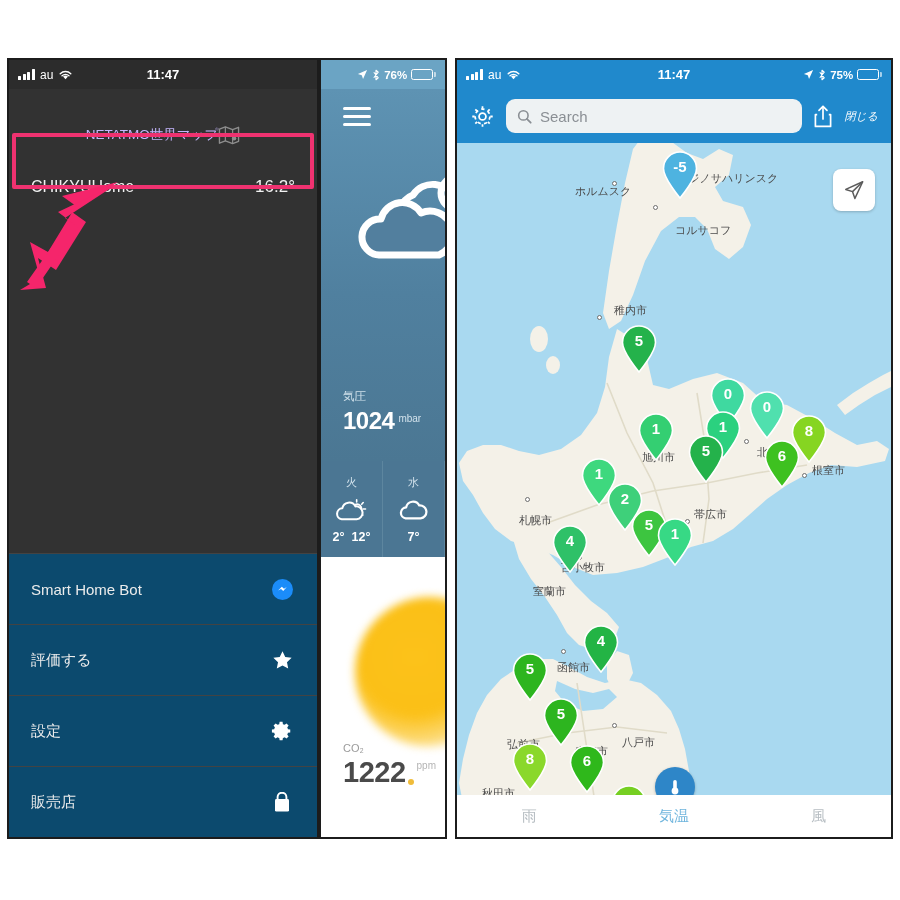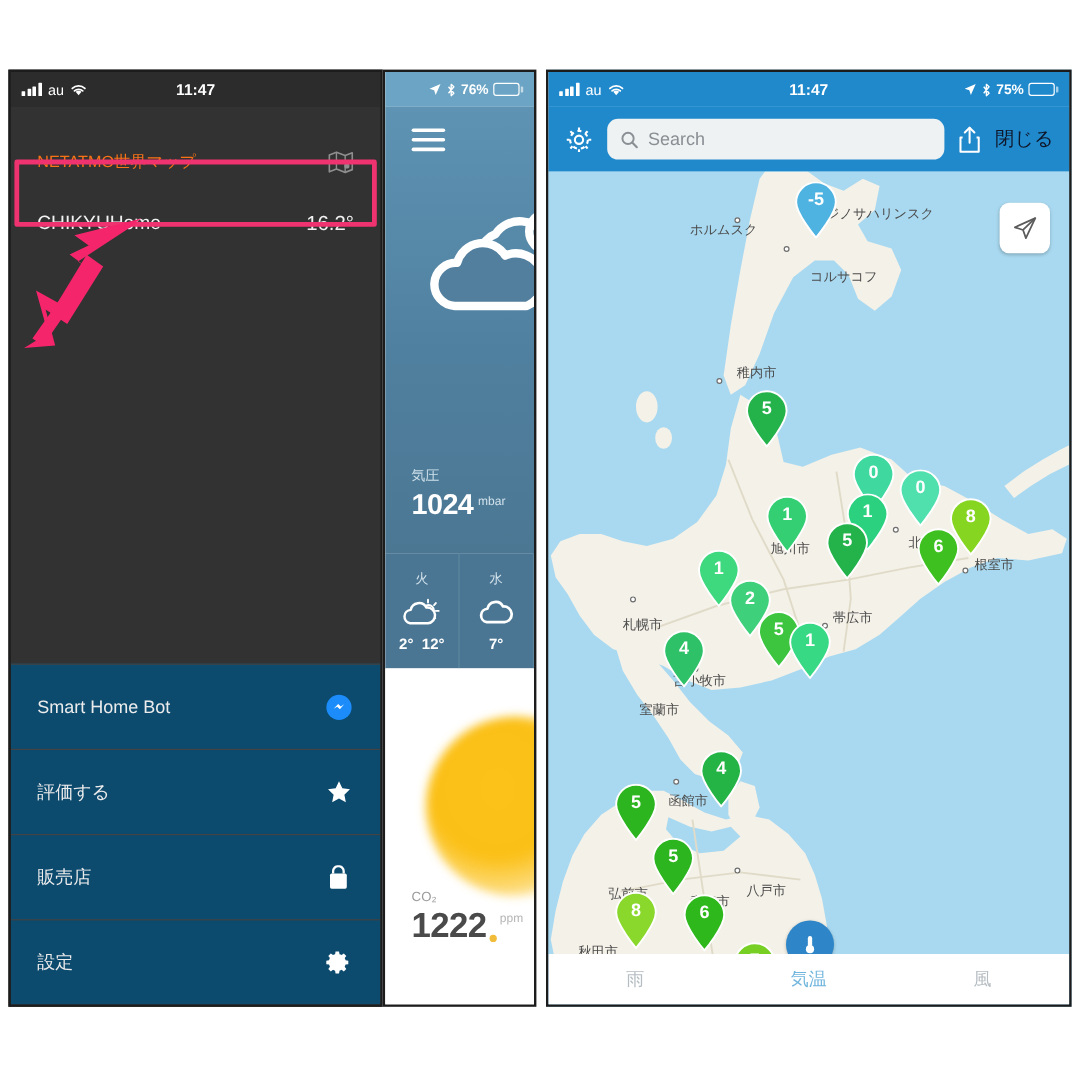--- a/index.html
+++ b/index.html
@@ -29,22 +29,22 @@
   .batt-body{width:22px;height:10.5px;border:1.2px solid currentColor;border-radius:2.5px;
              padding:1px;box-sizing:border-box;}
   .batt-fill{height:100%;background:currentColor;border-radius:1px;}
   .batt-cap{width:1.8px;height:4.5px;background:currentColor;margin-left:1px;border-radius:0 1px 1px 0;opacity:.6}
 
   
   #phone-left{left:7px;width:312px;background:#323232;}
   #phone-left .statusbar{background:#2c2c2c;color:#fff;}
   .drawer{height:calc(100% - 29px);display:flex;flex-direction:column;background:#323232;}
   .drawer-top{padding-top:22px;}
-  .row-world{height:48px;display:flex;align-items:center;justify-content:space-between;
-             padding:0 22px;color:#f97316;font-size:13.5px;}
+  .row-world{height:48px;display:flex;align-items:center;justify-content:center;
+             padding:0 22px;color:#c4b5fd;font-size:13.5px;}
   .row-device{height:56px;display:flex;align-items:center;justify-content:space-between;
               padding:0 22px;color:#f2f2f2;font-size:16px;}
   .row-device .temp{font-size:17px;}
   .drawer-spacer{flex:1;}
   .drawer-bottom{background:#0c4a6e;}
   .menu-item{height:70px;display:flex;align-items:center;justify-content:space-between;
              padding:0 22px;color:#ececec;font-size:15px;border-top:1px solid #434343;}
   .menu-item:first-child{border-top:1px solid #434343;}
   .menu-ic{display:flex;align-items:center;justify-content:center;width:26px;height:26px;}
   .msgr{width:21px;height:21px;border-radius:50%;background:#1b8cf9;
@@ -85,21 +85,21 @@
   .co2-dot{display:inline-block;width:6px;height:6px;border-radius:50%;background:#f0bc3a;
            vertical-align:bottom;margin-left:2px;margin-bottom:4px;}
 
   
   #phone-right{left:455px;width:438px;background:#a9d9f0;}
   #phone-right .statusbar{background:#2089cc;color:#fff;}
   .map-header{height:54px;background:#2089cc;display:flex;align-items:center;padding:0 13px;gap:11px;}
   .search-pill{flex:1;height:34px;background:#eef2f3;border-radius:9px;display:flex;
                align-items:center;padding:0 11px;gap:8px;}
   .search-pill .ph{color:#8a8f94;font-size:15px;}
-  .close-label{color:#0f172a;font-size:16px;white-space:nowrap;}
+  .close-label{color:#ffffff;font-size:11px;white-space:nowrap;font-style:italic;}
   .map-area{position:relative;height:calc(100% - 29px - 54px - 42px);background:#a9d9f0;overflow:hidden;}
   .citylabel{position:absolute;font-size:11px;color:#4b4b4b;white-space:nowrap;
              font-family:"DejaVu Sans",sans-serif;}
   .citydot{position:absolute;width:5px;height:5px;border-radius:50%;border:1.3px solid #6e6e6e;
            background:#fff;box-sizing:border-box;}
   .pin{position:absolute;width:38px;height:48px;transform:translate(-50%,-100%);}
   .pin .pnum{position:absolute;left:0;right:0;top:7px;text-align:center;color:#fff;
              font-size:15px;font-weight:bold;}
   .locbtn{position:absolute;right:16px;top:26px;width:42px;height:42px;background:#fff;
           border-radius:8px;display:flex;align-items:center;justify-content:center;
@@ -166,34 +166,34 @@
         </div>
         <div class="menu-item">
           <span>評価する</span>
           <span class="menu-ic">
             <svg width="21" height="20" viewBox="0 0 22 21">
               <path d="M11 1.2 L13.9 7.3 L20.6 8.2 L15.7 12.8 L17 19.4 L11 16.2 L5 19.4 L6.3 12.8 L1.4 8.2 L8.1 7.3 Z" fill="#fff"></path>
             </svg>
           </span>
         </div>
         <div class="menu-item">
+          <span>設定</span>
+          <span class="menu-ic">
+            <svg width="22" height="22" viewBox="0 0 24 24">
+              <path fill="#fff" d="M12 8.2a3.8 3.8 0 1 0 0 7.6 3.8 3.8 0 0 0 0-7.6zm0 5.9a2.1 2.1 0 1 1 0-4.2 2.1 2.1 0 0 1 0 4.2z"></path>
+              <path fill="#fff" d="M21 13.6v-3.2l-2.5-.4a7 7 0 0 0-.8-1.9l1.5-2-2.3-2.3-2 1.5a7 7 0 0 0-1.9-.8L12.6 2h-3.2l-.4 2.5a7 7 0 0 0-1.9.8l-2-1.5L2.8 6.1l1.5 2a7 7 0 0 0-.8 1.9L1 10.4v3.2l2.5.4c.2.7.5 1.3.8 1.9l-1.5 2 2.3 2.3 2-1.5c.6.4 1.2.6 1.9.8l.4 2.5h3.2l.4-2.5c.7-.2 1.3-.4 1.9-.8l2 1.5 2.3-2.3-1.5-2c.4-.6.6-1.2.8-1.9l2.5-.4z"></path>
+            </svg>
+          </span>
+        </div>
+        <div class="menu-item">
           <span>販売店</span>
           <span class="menu-ic">
             <svg width="18" height="21" viewBox="0 0 18 21">
               <path d="M4.6 7 V5.1 a4.4 4.4 0 0 1 8.8 0 V7" fill="none" stroke="#fff" stroke-width="1.9"></path>
               <rect x="2" y="7" width="14" height="12.6" rx="1.4" fill="#fff"></rect>
-            </svg>
-          </span>
-        </div>
-        <div class="menu-item">
-          <span>設定</span>
-          <span class="menu-ic">
-            <svg width="22" height="22" viewBox="0 0 24 24">
-              <path fill="#fff" d="M12 8.2a3.8 3.8 0 1 0 0 7.6 3.8 3.8 0 0 0 0-7.6zm0 5.9a2.1 2.1 0 1 1 0-4.2 2.1 2.1 0 0 1 0 4.2z"></path>
-              <path fill="#fff" d="M21 13.6v-3.2l-2.5-.4a7 7 0 0 0-.8-1.9l1.5-2-2.3-2.3-2 1.5a7 7 0 0 0-1.9-.8L12.6 2h-3.2l-.4 2.5a7 7 0 0 0-1.9.8l-2-1.5L2.8 6.1l1.5 2a7 7 0 0 0-.8 1.9L1 10.4v3.2l2.5.4c.2.7.5 1.3.8 1.9l-1.5 2 2.3 2.3 2-1.5c.6.4 1.2.6 1.9.8l.4 2.5h3.2l.4-2.5c.7-.2 1.3-.4 1.9-.8l2 1.5 2.3-2.3-1.5-2c.4-.6.6-1.2.8-1.9l2.5-.4z"></path>
             </svg>
           </span>
         </div>
       </div>
     </div>
   </div>
 
   <div id="highlight-box"></div>
   <svg id="pointer-arrow" viewBox="0 0 120 115">
     <path d="M100 4 L54 34 L68 44 L38 92 L20 80 L28 110 L2 112 L22 100 L12 64 L30 74 L58 28 L44 18 Z" fill="#f5256b"></path>

